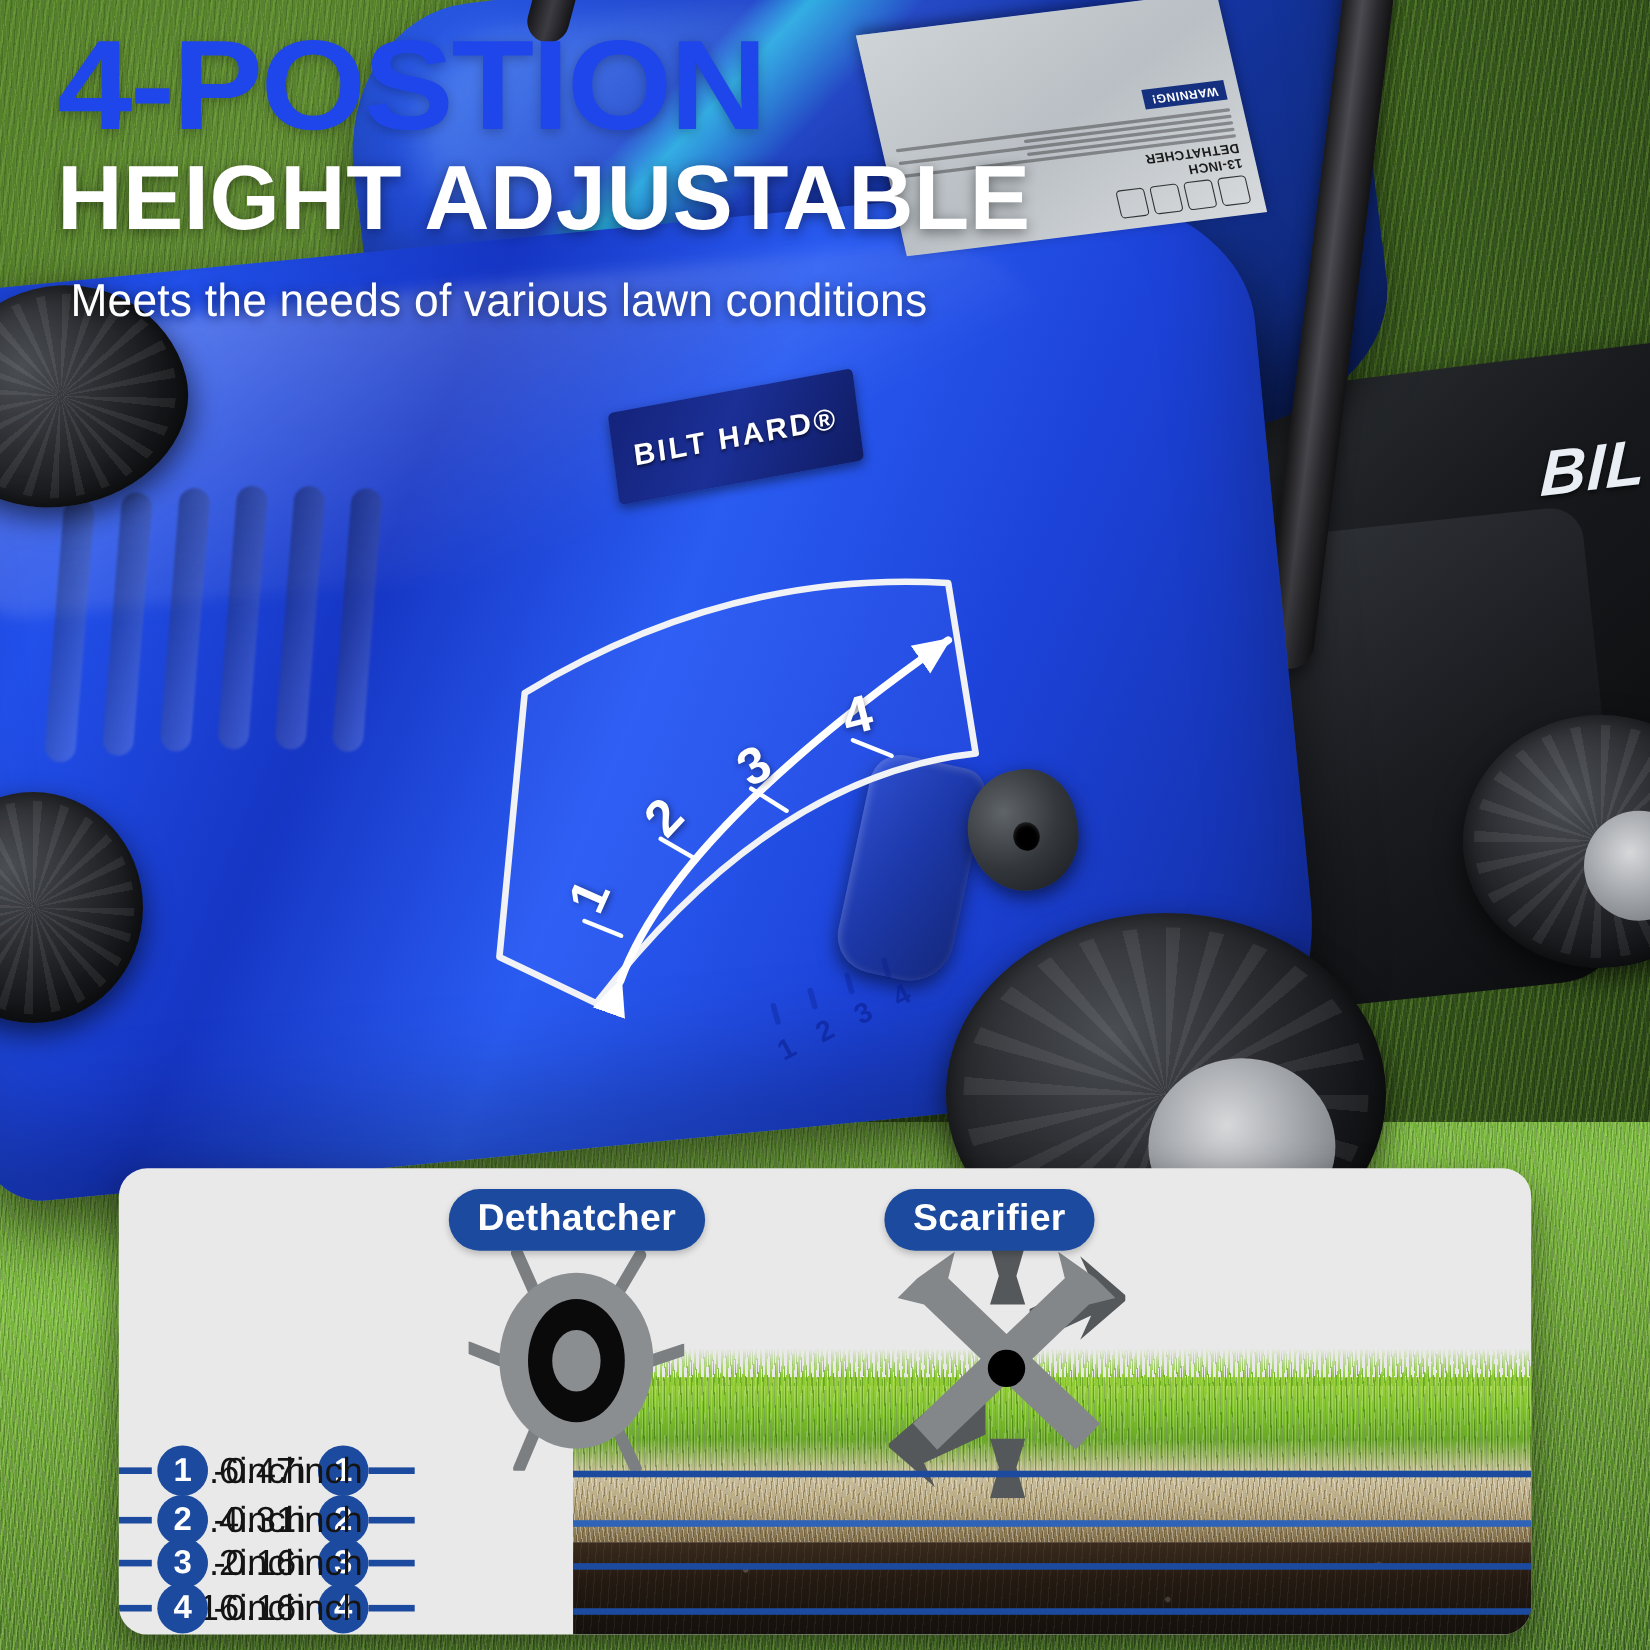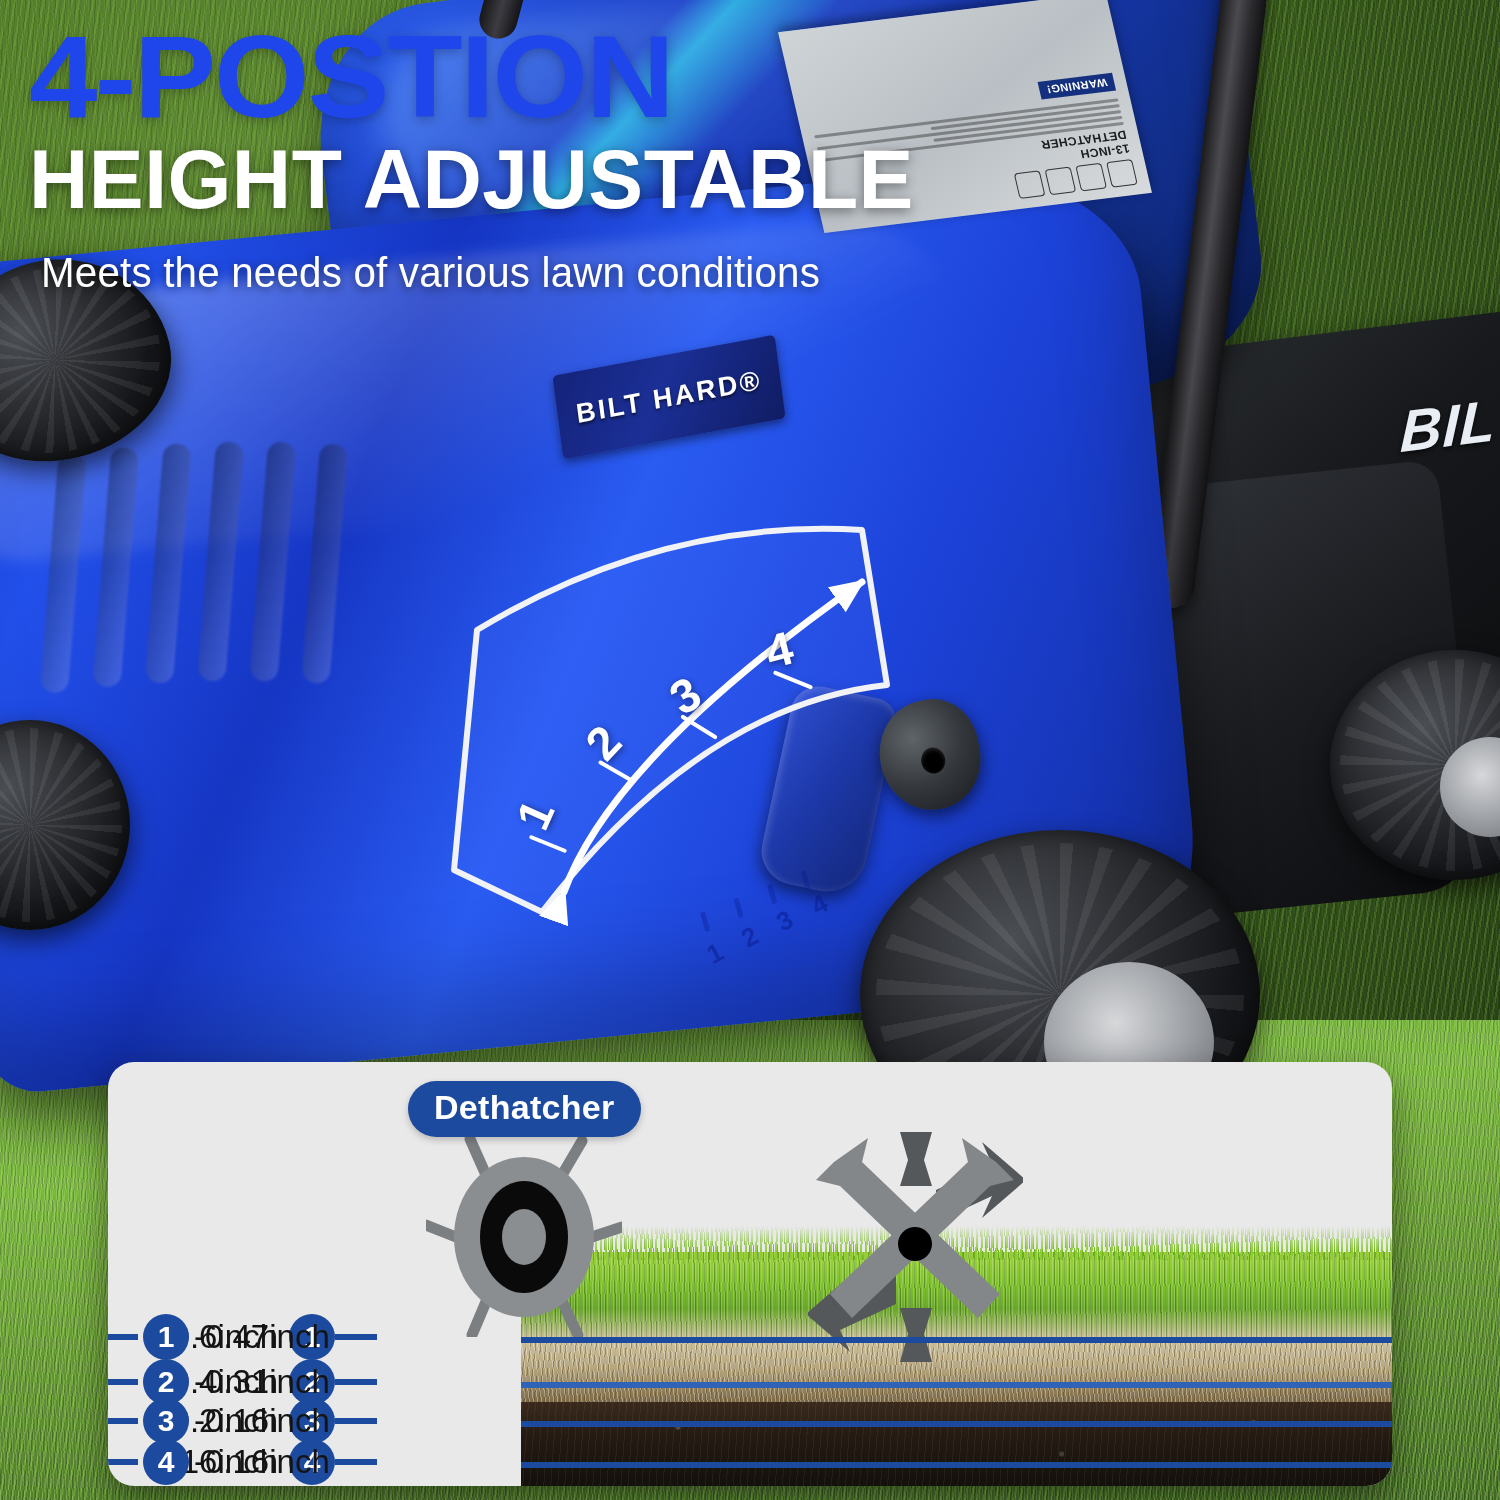--- a/index.html
+++ b/index.html
@@ -190,21 +190,21 @@
   .dn3 { left:240px; top:148px; transform:rotate(-30deg); }
   .dn4 { left:334px; top:102px; transform:rotate(-14deg); }
   .dn-u { position:absolute; height:4px; background:#fff; border-radius:2px; }
 
   
   .emboss { position:absolute; left:700px; top:880px; width:200px; height:110px; transform:rotate(-16deg); }
   .emb-n { position:absolute; color:rgba(10,30,140,.55); font-size:26px; font-weight:bold; }
   .emb-t { position:absolute; width:5px; height:20px; background:rgba(10,30,140,.35); border-radius:2px; }
 
   
-  .headline { position:absolute; left:29px; top:22px; z-index:30; }
+  .headline { position:absolute; left:52px; top:22px; z-index:30; }
   .h-main {
     font-size:116px; font-weight:bold; color:#1f46ea;
     letter-spacing:-2px; line-height:.95;
     font-family:"Liberation Sans", sans-serif;
     transform:scaleX(1.06); transform-origin:left center;
     text-shadow:0 3px 10px rgba(0,0,0,.25);
   }
   .h-sub {
     font-size:83px; font-weight:bold; color:#ffffff;
     letter-spacing:.5px; line-height:1.05; margin-top:4px;
@@ -399,20 +399,21 @@
 
   <div class="headline">
     <div class="h-main">4-POSTION</div>
     <div class="h-sub">HEIGHT ADJUSTABLE</div>
     <div class="h-desc">Meets the needs of various lawn conditions</div>
   </div>
 
   <div class="panel">
 
     <div class="badge badge-deth">Dethatcher</div>
+    <div class="badge badge-scar">Scarifier</div>
 
     <div class="soil">
       <div class="lay lay-grass"></div>
       <div class="lay lay-thatch"></div>
       <div class="lay lay-soil"></div>
     </div>
 
     <svg class="deth-icon" viewBox="0 0 196 200">
       <g stroke="#7b7f82" stroke-width="11" stroke-linecap="round">
         <line x1="60" y1="38" x2="44" y2="2"></line>

